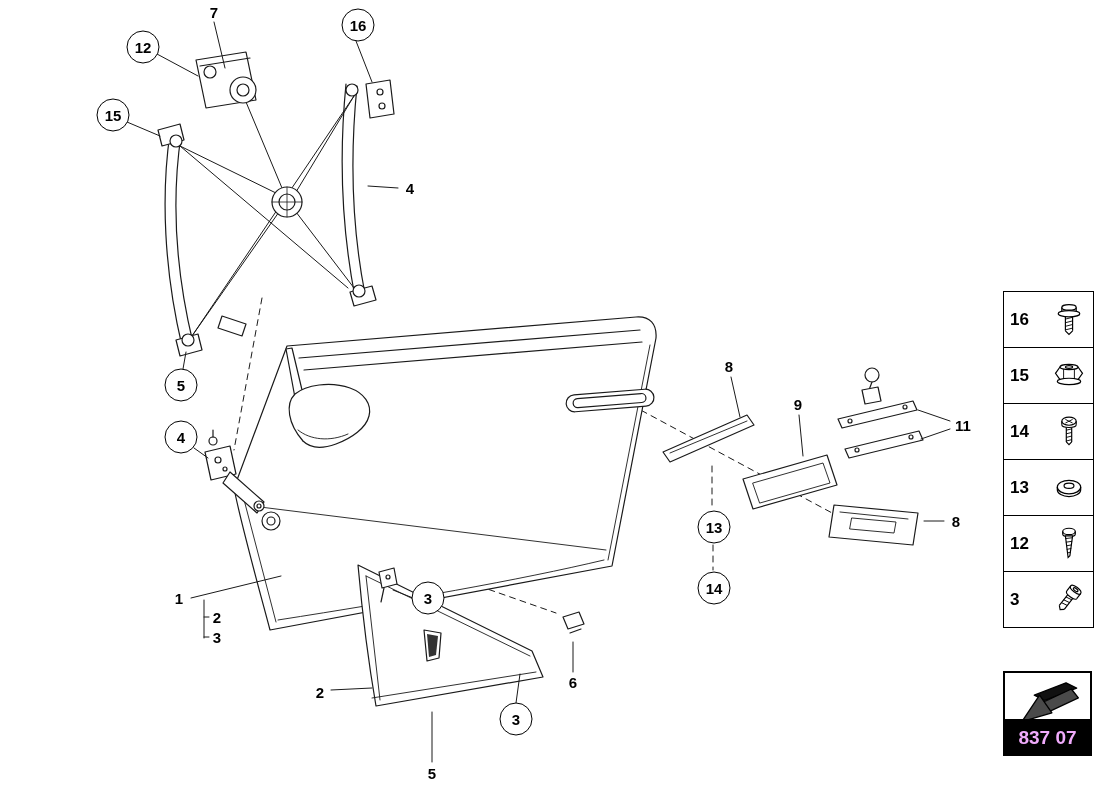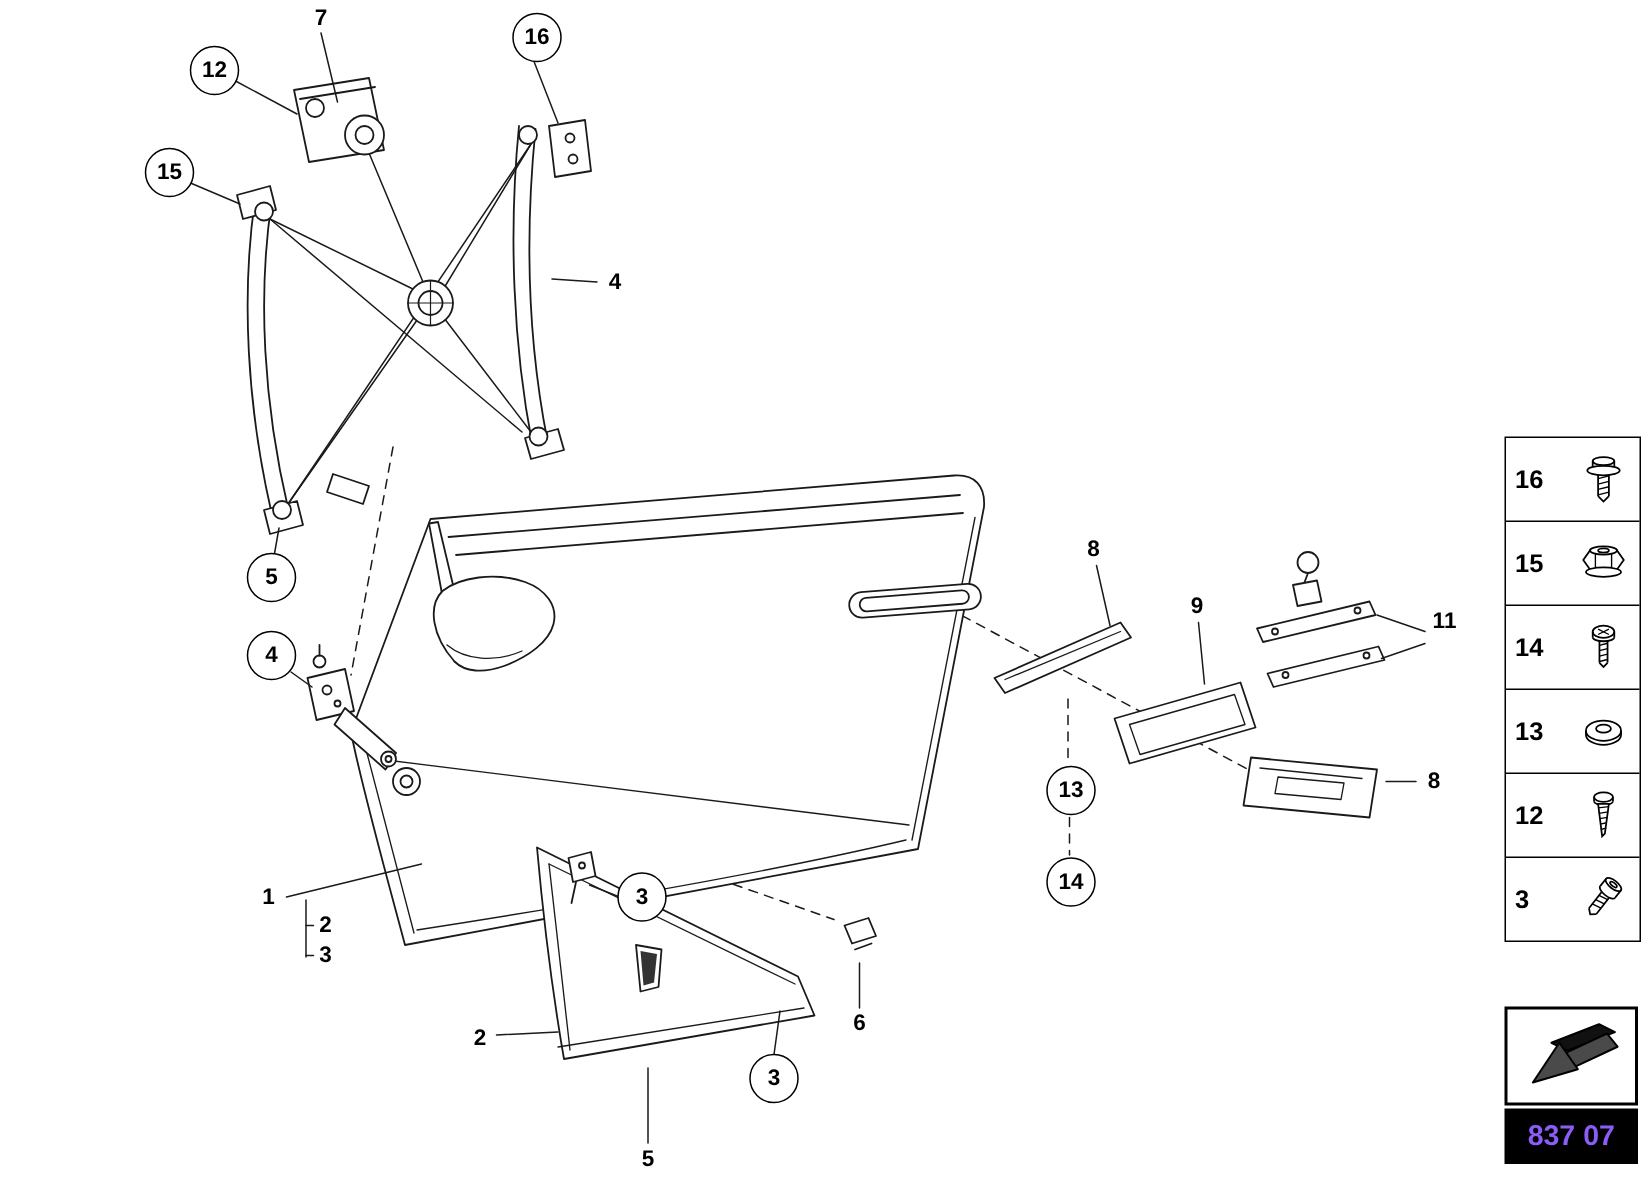--- a/index.html
+++ b/index.html
@@ -10,21 +10,21 @@
            justify-content:center;font:700 15px "Liberation Sans",sans-serif;color:#000;z-index:5;}
   .callout.circle{width:31px;height:31px;border:1.6px solid #000;border-radius:50%;background:#fff;}
   .sidebar{position:absolute;left:1003px;top:291px;width:89px;border:1.6px solid #000;z-index:6;background:#fff;}
   .cell{height:55px;display:flex;align-items:center;justify-content:space-between;
         padding:0 6px;border-bottom:1.6px solid #000;}
   .cell:last-child{border-bottom:none;}
   .cell .num{font:700 17px "Liberation Sans",sans-serif;color:#000;}
   .cell svg{overflow:visible;}
   .dirbox{position:absolute;left:1003px;top:671px;width:89px;height:66px;border:2px solid #000;
           background:#fff;display:flex;align-items:center;justify-content:center;z-index:6;box-sizing:border-box;}
-  .codebox{position:absolute;left:1003px;top:739px;width:89px;height:37px;background:#000;color:#8b5cf6;
+  .codebox{position:absolute;left:1003px;top:719px;width:89px;height:37px;background:#000;color:#f0abfc;
            display:flex;align-items:center;justify-content:center;font:700 19px "Liberation Sans",sans-serif;z-index:6;}
 </style>
 </head>
 <body>
 
 <div class="stage">
 
   <svg class="art" viewBox="0 0 1100 800" fill="none" stroke="#1a1a1a" stroke-width="1.2" stroke-linejoin="round" stroke-linecap="round">
 
     <g stroke-dasharray="6 5" stroke-width="1">
@@ -190,21 +190,21 @@
   <div class="callout circle" style="left:428px;top:598px">3</div>
   <div class="callout" style="left:320px;top:692px">2</div>
   <div class="callout circle" style="left:516px;top:719px">3</div>
   <div class="callout" style="left:432px;top:773px">5</div>
   <div class="callout" style="left:573px;top:682px">6</div>
   <div class="callout" style="left:729px;top:366px">8</div>
   <div class="callout" style="left:798px;top:404px">9</div>
   <div class="callout circle" style="left:714px;top:527px">13</div>
   <div class="callout circle" style="left:714px;top:588px">14</div>
   <div class="callout" style="left:956px;top:521px">8</div>
-  <div class="callout" style="left:963px;top:414px">11</div>
+  <div class="callout" style="left:963px;top:425px">11</div>
 
   <div class="sidebar">
     <div class="cell">
       <span class="num">16</span>
       <svg width="36" height="44" viewBox="0 0 40 44" fill="none" stroke="#000" stroke-width="1.3">
         <ellipse cx="20" cy="8" rx="8" ry="3" fill="#fff"></ellipse>
         <path d="M12,8 V14 M28,8 V14"></path>
         <ellipse cx="20" cy="15" rx="12" ry="3.5" fill="#fff"></ellipse>
         <path d="M16,18 V34 M24,18 V34"></path>
         <path d="M16,21 L24,19 M16,25 L24,23 M16,29 L24,27 M16,33 L24,31" stroke-width="1"></path>

